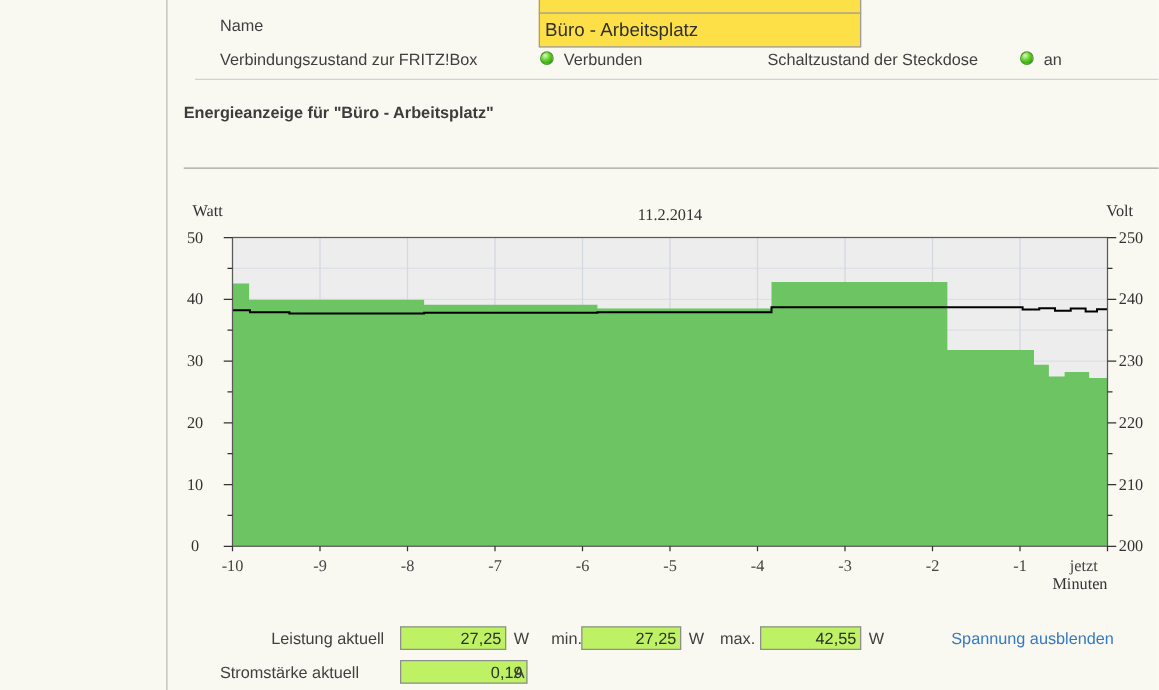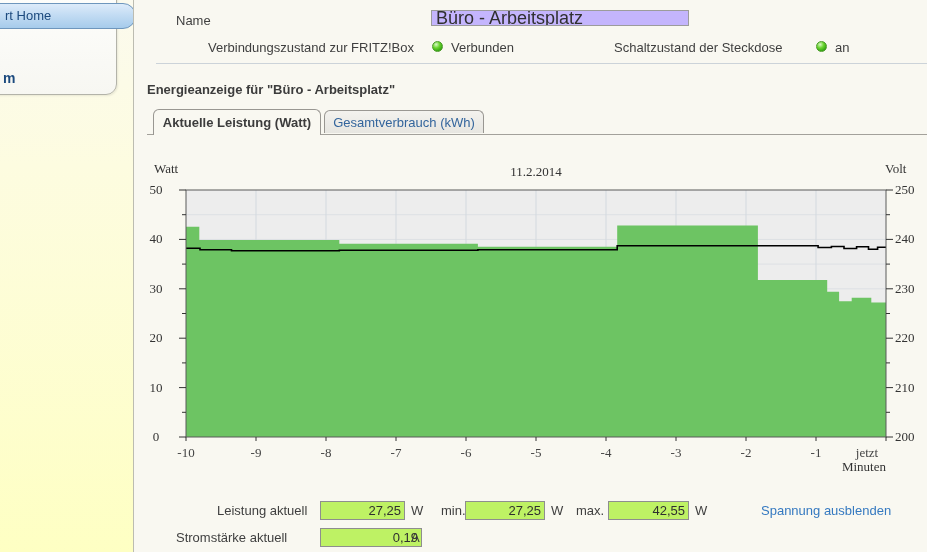--- a/index.html
+++ b/index.html
@@ -17,22 +17,22 @@
             background:linear-gradient(180deg,#ddebfa 0%,#c3dcf3 45%,#a6cbeb 100%);
             border:1px solid #6e96bd;border-radius:13px;
             color:#1c4a7e;line-height:24px;padding-left:26px;box-sizing:content-box;
             cursor:pointer;}
   .partial-link{position:absolute;left:3px;top:70px;color:#1c4a7e;font-weight:bold;
                 font-size:14px;cursor:pointer;}
   
   .content{position:absolute;left:133px;top:0;width:794px;height:552px;
            background:#f9f8f1;border-left:1px solid #bcbcb1;box-sizing:border-box;}
   .lbl{position:absolute;white-space:nowrap;color:#3f3f3f;}
-  .inp{position:absolute;height:16px;border:1px solid #9c9c9c;background:#c4b5fd;
-       font-family:"Liberation Sans",sans-serif;font-size:18px;color:#303030;
+  .inp{position:absolute;height:28px;border:1px solid #9c9c9c;background:#fde047;
+       font-family:"Liberation Sans",sans-serif;font-size:15px;color:#303030;
        padding:0 4px;box-sizing:border-box;}
   .statusdot{position:absolute;width:11px;height:11px;border-radius:50%;
              background:radial-gradient(circle at 35% 28%,#d9f8c8,#6ad42e 40%,#35a714 75%,#2a8a0e);
              border:1px solid #4a9a28;box-sizing:border-box;}
   .sep{position:absolute;height:1px;background:#ccd3d9;}
   .title{position:absolute;font-weight:bold;color:#3c3c3c;white-space:nowrap;}
   
   .tab{position:absolute;text-align:center;cursor:pointer;box-sizing:border-box;
        border:1px solid #999792;border-bottom:none;border-radius:6px 6px 0 0;}
   .tab.active{top:109px;height:26px;line-height:25px;background:#f9f8f1;
@@ -52,46 +52,39 @@
           font-family:"Liberation Sans",sans-serif;font-size:13px;color:#2f2f2f;
           text-align:right;padding:0 3px;box-sizing:border-box;}
   .unit{position:absolute;color:#3f3f3f;}
   .link{position:absolute;color:#3579c0;cursor:pointer;white-space:nowrap;}
 </style>
 </head>
 <body>
 
 <div id="page">
 
-  <div class="sidebar">
-    <div class="side-panel"></div>
-    <div class="nav-pill">rt Home</div>
-    <div class="partial-link">m</div>
-  </div>
 
   <div class="content">
 
     <input class="inp" style="left: 297px; top: -17px; width: 258px;" value="">
 
     <div class="lbl" style="left:42px;top:13px;">Name</div>
     <input class="inp" style="left: 297px; top: 10px; width: 258px;" value="Büro - Arbeitsplatz">
 
-    <div class="lbl" style="left:42px;top:40px;margin-left:32px;">Verbindungszustand zur FRITZ!Box</div>
+    <div class="lbl" style="left:42px;top:40px;">Verbindungszustand zur FRITZ!Box</div>
     <div class="statusdot" style="left:298px;top:41px;"></div>
     <div class="lbl" style="left:317px;top:40px;">Verbunden</div>
     <div class="lbl" style="left:480px;top:40px;">Schaltzustand der Steckdose</div>
     <div class="statusdot" style="left:682px;top:41px;"></div>
     <div class="lbl" style="left:701px;top:40px;">an</div>
 
     <div class="sep" style="left:22px;top:63px;width:772px;"></div>
 
     <div class="title" style="left:13px;top:82px;">Energieanzeige für "Büro - Arbeitsplatz"</div>
 
-    <div class="tab active" style="left:19px;width:168px;">Aktuelle Leistung (Watt)</div>
-    <div class="tab inactive" style="left:190px;width:160px;">Gesamtverbrauch (kWh)</div>
     <div class="tab-underline" style="left:13px;width:781px;"></div>
 
     <div>
       <div class="chart-corner serif" style="left:20px;top:161px;">Watt</div>
       <div class="chart-corner serif" style="left:340px;top:164px;width:124px;text-align:center;">11.2.2014</div>
       <div class="chart-corner serif" style="left:751px;top:161px;">Volt</div>
       <svg class="chart-svg" width="794" height="552">
           <rect x="52" y="190" width="700" height="247" fill="#ededed"></rect>
           <line x1="52" y1="412.3" x2="752" y2="412.3" stroke="#dde0e4" stroke-width="1"></line>
           <line x1="52" y1="387.6" x2="752" y2="387.6" stroke="#dde0e4" stroke-width="1"></line>

